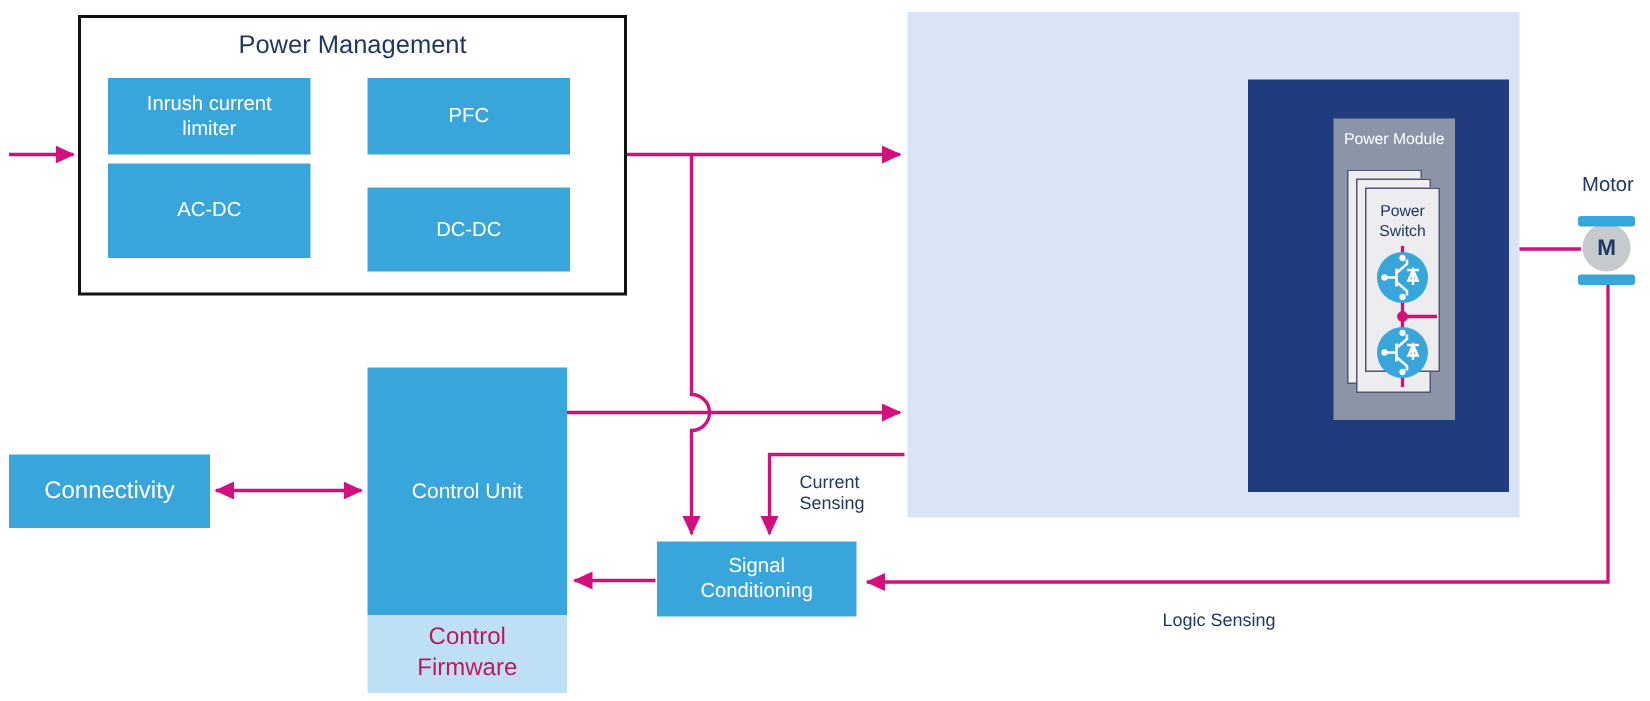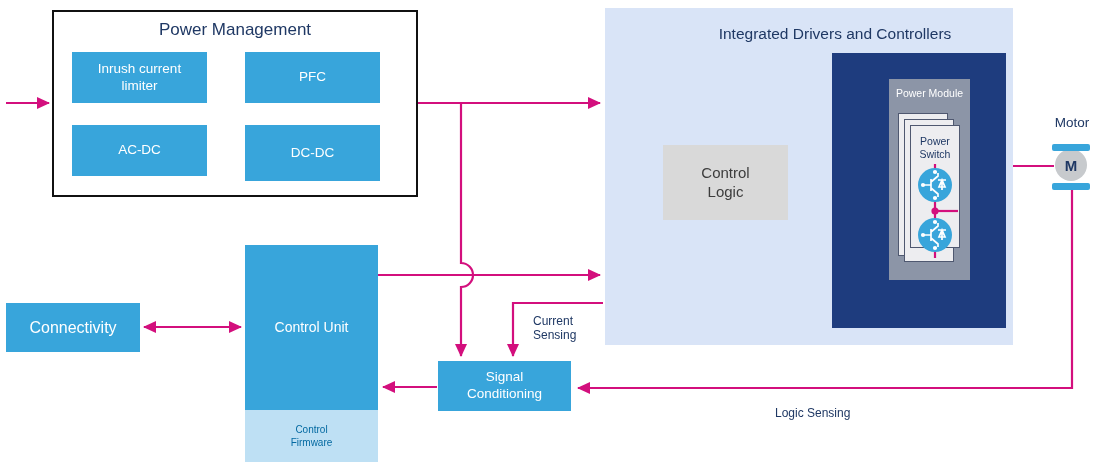--- a/index.html
+++ b/index.html
@@ -28,22 +28,22 @@
   .pm-title{color:var(--navy);font-size:17px;text-align:center;}
   .panel{background:var(--panel);}
   .panel-title{color:var(--navy);font-size:15.5px;text-align:center;}
   .logic-box{background:var(--logic-gray);color:#3C3C3C;display:flex;align-items:center;justify-content:center;
     text-align:center;font-size:15px;line-height:1.25;}
   .logic-inner{display:block;width:72px;}
   .dark-box{background:var(--navy-box);}
   .module-box{background:var(--module-gray);color:#fff;font-size:10.5px;text-align:center;line-height:1.25;}
   .card{background:var(--card);border:1.5px solid var(--card-border);}
   .card-label{color:var(--navy);font-size:10.5px;text-align:center;line-height:1.25;padding-top:9px;}
-  .firmware-box{background:var(--firmware);color:#0369a1;display:flex;align-items:center;justify-content:center;
-    text-align:center;font-size:10px;line-height:1.3;}
+  .firmware-box{background:var(--firmware);color:#be185d;display:flex;align-items:center;justify-content:center;
+    text-align:center;font-size:16px;line-height:1.3;}
   .firmware-inner{display:block;width:72px;}
   .annot{color:var(--navy);font-size:12px;line-height:1.2;}
   .motor-label{color:var(--navy);font-size:13.5px;text-align:center;}
   .motor-cap{background:var(--blue);border-radius:2px;}
   .motor-circle{background:#C7CACD;border-radius:50%;display:flex;align-items:center;justify-content:center;
     color:var(--navy);font-size:15px;font-weight:bold;}
   .sc-inner{display:block;width:92px;}
   svg.wires{position:absolute;left:0;top:0;z-index:20;pointer-events:none;}
   .layer{z-index:5;}
   .layer2{z-index:6;}
@@ -57,33 +57,29 @@
 
   <div class="abs pm-frame layer" style="left:52px;top:10px;width:366px;height:187px;"></div>
   <div class="abs pm-title layer2" style="left:52px;top:20px;width:366px;">Power Management</div>
 
   <div class="abs blue-box layer2" style="left:72px;top:52px;width:135px;height:51px;padding:0 14px;">
     <span>Inrush current limiter</span>
   </div>
   <div class="abs blue-box layer2" style="left:245px;top:52px;width:135px;height:51px;">
     <span>PFC</span>
   </div>
-  <div class="abs blue-box layer2" style="left:72px;top:125px;width:135px;height:51px;">
+  <div class="abs blue-box layer2" style="left:72px;top:109px;width:135px;height:63px;">
     <span>AC-DC</span>
   </div>
   <div class="abs blue-box layer2" style="left:245px;top:125px;width:135px;height:56px;">
     <span>DC-DC</span>
   </div>
 
   <div class="abs panel layer" style="left:605px;top:8px;width:408px;height:337px;"></div>
-  <div class="abs panel-title layer2" style="left:655px;top:25px;width:360px;">Integrated Drivers and Controllers</div>
 
-  <div class="abs logic-box layer2" style="left:663px;top:145px;width:125px;height:75px;">
-    <span class="logic-inner">Control Logic</span>
-  </div>
 
   <div class="abs dark-box layer2" style="left:832px;top:53px;width:174px;height:275px;"></div>
 
   <div class="abs module-box layer3" style="left:889px;top:79px;width:81px;height:201px;padding-top:8px;">
     <span>Power Module</span>
   </div>
 
   <div class="abs card layer3" style="left:898px;top:113px;width:50px;height:143px;"></div>
   <div class="abs card layer3" style="left:904px;top:119px;width:50px;height:143px;"></div>
   <div class="abs card layer4" style="left:910px;top:125px;width:50px;height:123px;">

